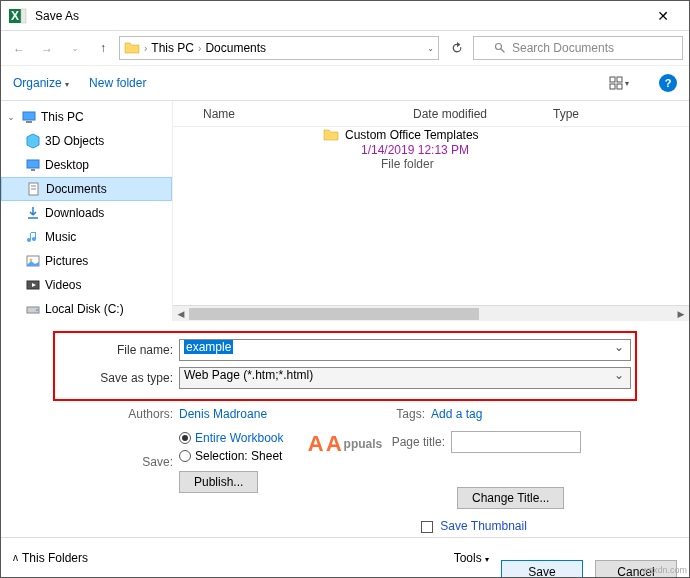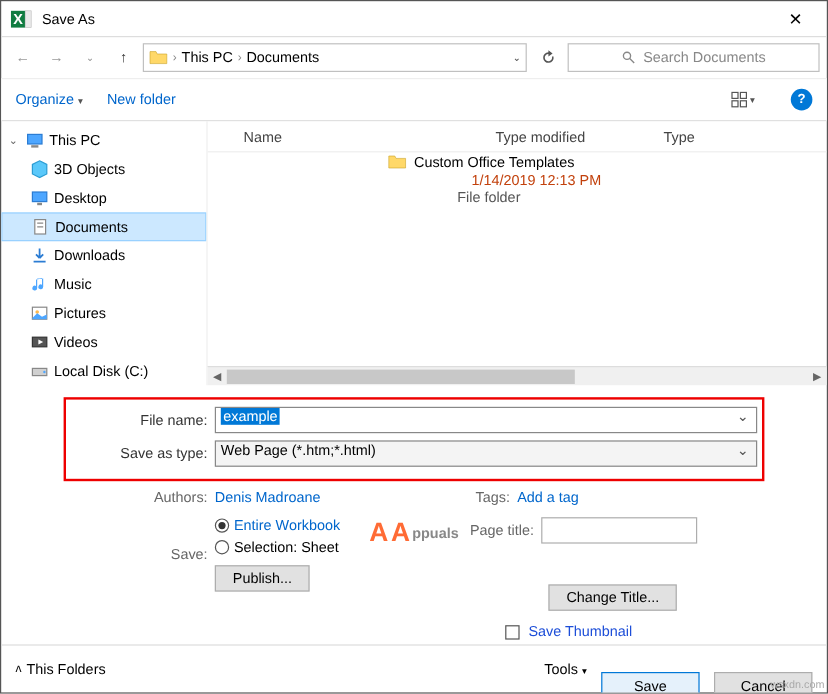--- a/index.html
+++ b/index.html
@@ -9,41 +9,41 @@
 .titlebar .title { flex: 1; }
 .titlebar .close { width: 36px; text-align: center; font-size: 14px; cursor: pointer; }
 .navbar { height: 34px; display: flex; align-items: center; padding: 0 6px; gap: 4px; }
 .nav-arrow { width: 24px; height: 24px; display:flex; align-items:center; justify-content:center; color:#999; }
 .nav-arrow.enabled { color:#333; }
 .addr { flex: 1; display: flex; align-items: center; border: 1px solid #c0c0c0; height: 24px; padding: 0 4px; gap: 4px; }
 .addr .fldr { width:16px; height:16px; }
 .addr .sep { color:#888; font-size:10px; }
 .addr .drop { color:#555; font-size:8px; }
 .refresh { width:24px; height:24px; display:flex; align-items:center; justify-content:center; color:#555; margin-left:2px; }
-.search { width: 210px; border:1px solid #c0c0c0; height:24px; display:flex; align-items:center; padding:0 6px; color:#888; gap:6px;justify-content:center; }
+.search { width: 210px; border:1px solid #c0c0c0; height:24px; display:flex; align-items:center; padding:0 20px; color:#888; gap:6px; }
 .toolbar { height: 36px; display:flex; align-items:center; padding: 0 12px; gap: 20px; border-top:1px solid #eee; border-bottom:1px solid #e0e0e0; background:#fff; }
 .toolbar .link { color:#0066cc; cursor:pointer; }
 .toolbar .spacer { flex:1; }
 .toolbar .views { width:40px; height:22px; border:1px solid transparent; display:flex; align-items:center; justify-content:center; gap:2px; }
 .toolbar .help { width:18px; height:18px; border-radius:50%; background:#0078d7; color:#fff; display:flex; align-items:center; justify-content:center; font-weight:bold; font-size:11px; }
 .body { display:flex; height: 220px; }
 .tree { width: 172px; overflow:auto; border-right:1px solid #eee; padding-top:4px; }
 .tree-row { display:flex; align-items:center; height:24px; padding-left:4px; gap:4px; cursor:pointer; }
 .tree-row.sel { background:#cce8ff; border:1px solid #99d1ff; }
 .tree-row .tw { width:12px; text-align:center; color:#666; font-size:9px; }
 .tree-row .ico { width:16px; height:16px; display:flex; align-items:center; justify-content:center; }
 .tree-row.child { padding-left: 24px; }
 .files { flex:1; position:relative; }
 .fh { display:flex; height:26px; align-items:center; border-bottom:1px solid #eee; color:#444; }
 .fh .col-n { width:240px; padding-left:30px; }
 .fh .col-d { width:140px; }
 .fh .col-t { width:100px; }
 .frow { display:flex; height:26px; align-items:center;flex-direction:column; }
 .frow .col-n { width:240px; padding-left:12px; display:flex; align-items:center; gap:6px; }
-.frow .col-d { width:140px; color:#c2410c;text-align:right; }
+.frow .col-d { width:140px; color:#a21caf; }
 .frow .col-t { width:100px; color:#555; }
 .hscroll { position:absolute; bottom:0; left:0; right:0; height:16px; background:#f0f0f0; border-top:1px solid #ddd; display:flex; align-items:center; }
 .hscroll .track { flex:1; height:14px; position:relative; }
 .hscroll .thumb { position:absolute; left:0; width:60%; top:1px; bottom:1px; background:#c8c8c8; }
 .hscroll .arr { width:16px; text-align:center; color:#666; font-size:9px; }
 .form { padding: 8px 8px 12px 8px; }
 .form-row { display:flex; align-items:center; margin-bottom:6px; }
 .form-row label { width: 120px; text-align:right; padding-right:6px; color:#333; }
 .form-row .field { flex:1; border:1px solid #888; height:22px; display:flex; align-items:flex-start; padding:0 4px; background:#fff; position:relative; }
 .form-row .field.combo::after { content:"⌄"; position:absolute; right:6px; color:#555; }
@@ -215,21 +215,21 @@
             <circle cx="12" cy="9" r="1" fill="#4da6ff"></circle>
           </svg>
         </span>
       <span>Local Disk (C:)</span>
     </div>
   </div>
 
   <div class="files">
     <div class="fh">
       <div class="col-n">Name</div>
-      <div class="col-d">Type modified</div>
+      <div class="col-d">Date modified</div>
       <div class="col-t">Type</div>
     </div>
     <div class="frow">
       <div class="col-n">
         <span>
             <svg viewBox="0 0 16 16" width="16" height="16">
               <path d="M1 3h5l1 2h8v8H1z" fill="#ffd868" stroke="#c9a227" stroke-width="0.5"></path>
             </svg>
           </span>
         <span>Custom Office Templates</span>

